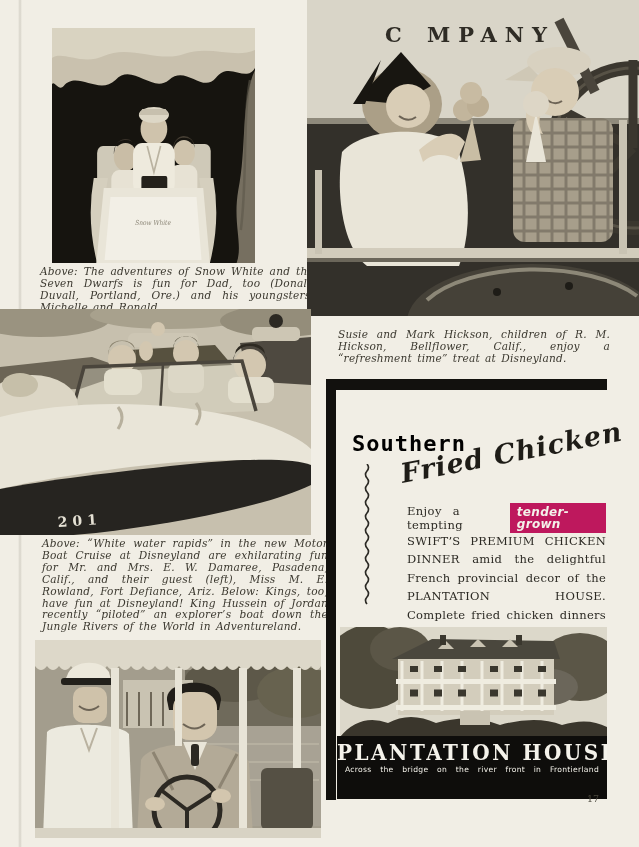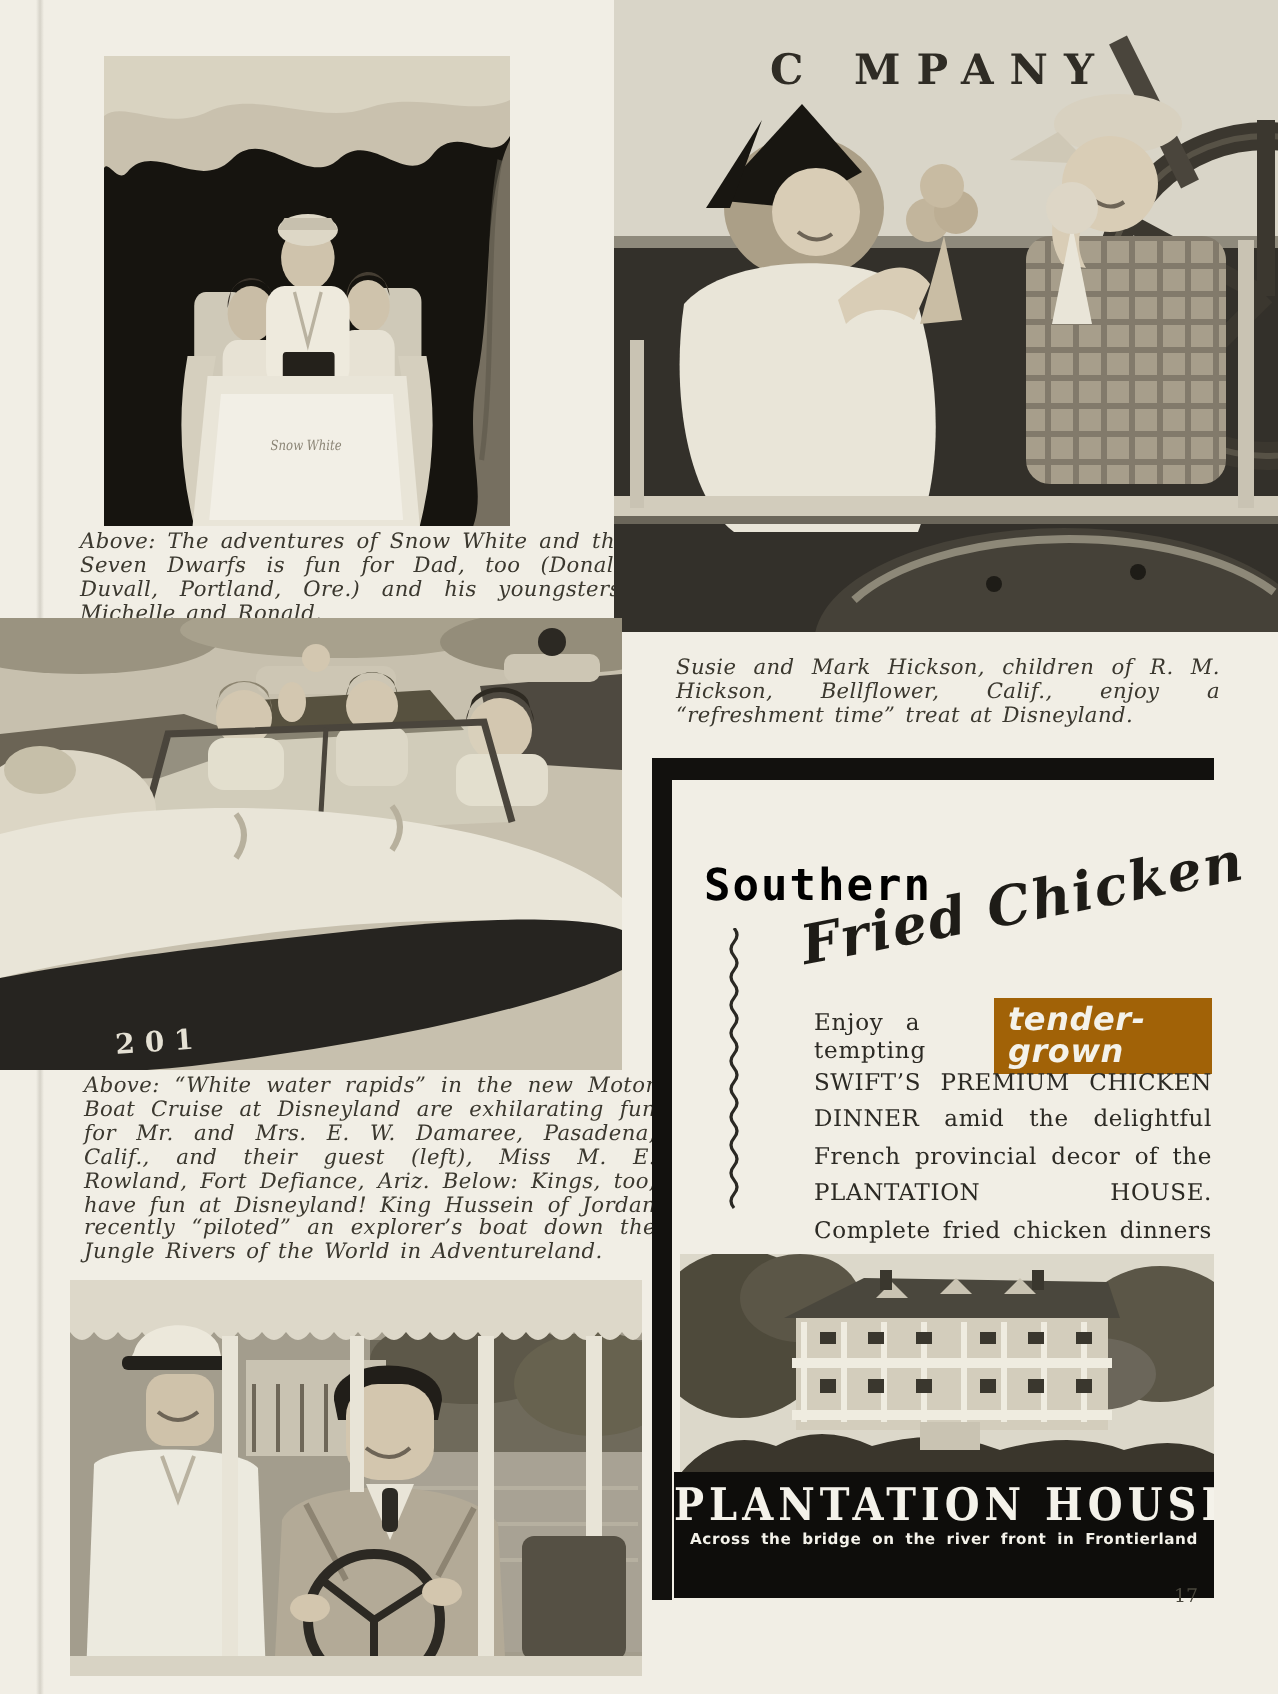--- a/index.html
+++ b/index.html
@@ -38,44 +38,44 @@
     font-style:italic;font-weight:bold;font-size:27px;letter-spacing:1px;color:#1e1c17;
     transform:rotate(-11deg);transform-origin:left bottom;white-space:nowrap;
   }
   .squiggle{position:absolute;left:362px;top:464px;width:10px;height:142px;}
   .ad-intro{
     position:absolute;left:407px;top:506px;width:199px;height:24px;
     display:flex;justify-content:space-between;align-items:center;
   }
   .ad-intro .txt{font-size:11.5px;letter-spacing:.4px;word-spacing:7px;color:#2c2a24;}
   .badge{
-    background:#a16207;color:#f4f2ea;
+    background:#be185d;color:#f4f2ea;
     font-family:"DejaVu Sans","Liberation Sans",sans-serif;
-    font-weight:bold;font-size:16px;font-style:italic;letter-spacing:.3px;
+    font-weight:bold;font-size:12px;font-style:italic;letter-spacing:.3px;
     padding:3px 7px;line-height:1;
   }
   .ad-body{
     position:absolute;left:407px;top:532px;width:199px;margin:0;
     font-size:11.5px;line-height:18.4px;text-align:justify;
     letter-spacing:.3px;word-spacing:2px;color:#2c2a24;
   }
   #ph5{left:340px;top:627px;width:267px;height:110px;}
   .banner{
     position:absolute;left:337px;top:736px;width:270px;height:63px;
     background:#0e0d0b;color:#f4f2ea;overflow:hidden;
   }
   .banner-title{
     margin-top:4px;text-align:center;
     font-family:"DejaVu Serif","Liberation Serif",serif;font-weight:800;
     font-size:20px;letter-spacing:2.5px;white-space:nowrap;transform:scaleY(1.12);
   }
   .banner-line{
     margin:1px 8px 0 8px;
     font-family:"DejaVu Sans","Liberation Sans",sans-serif;
-    font-weight:bold;font-size:7.6px;letter-spacing:.3px;
+    font-weight:normal;font-size:7.6px;letter-spacing:.3px;
     text-align:justify;text-align-last:justify;line-height:9px;
   }
   .pageno{position:absolute;left:587px;top:793px;font-size:9.5px;color:#4a473d;}
 </style>
 </head>
 <body>
 
 <div class="page">
   <div class="fold"></div>
 

